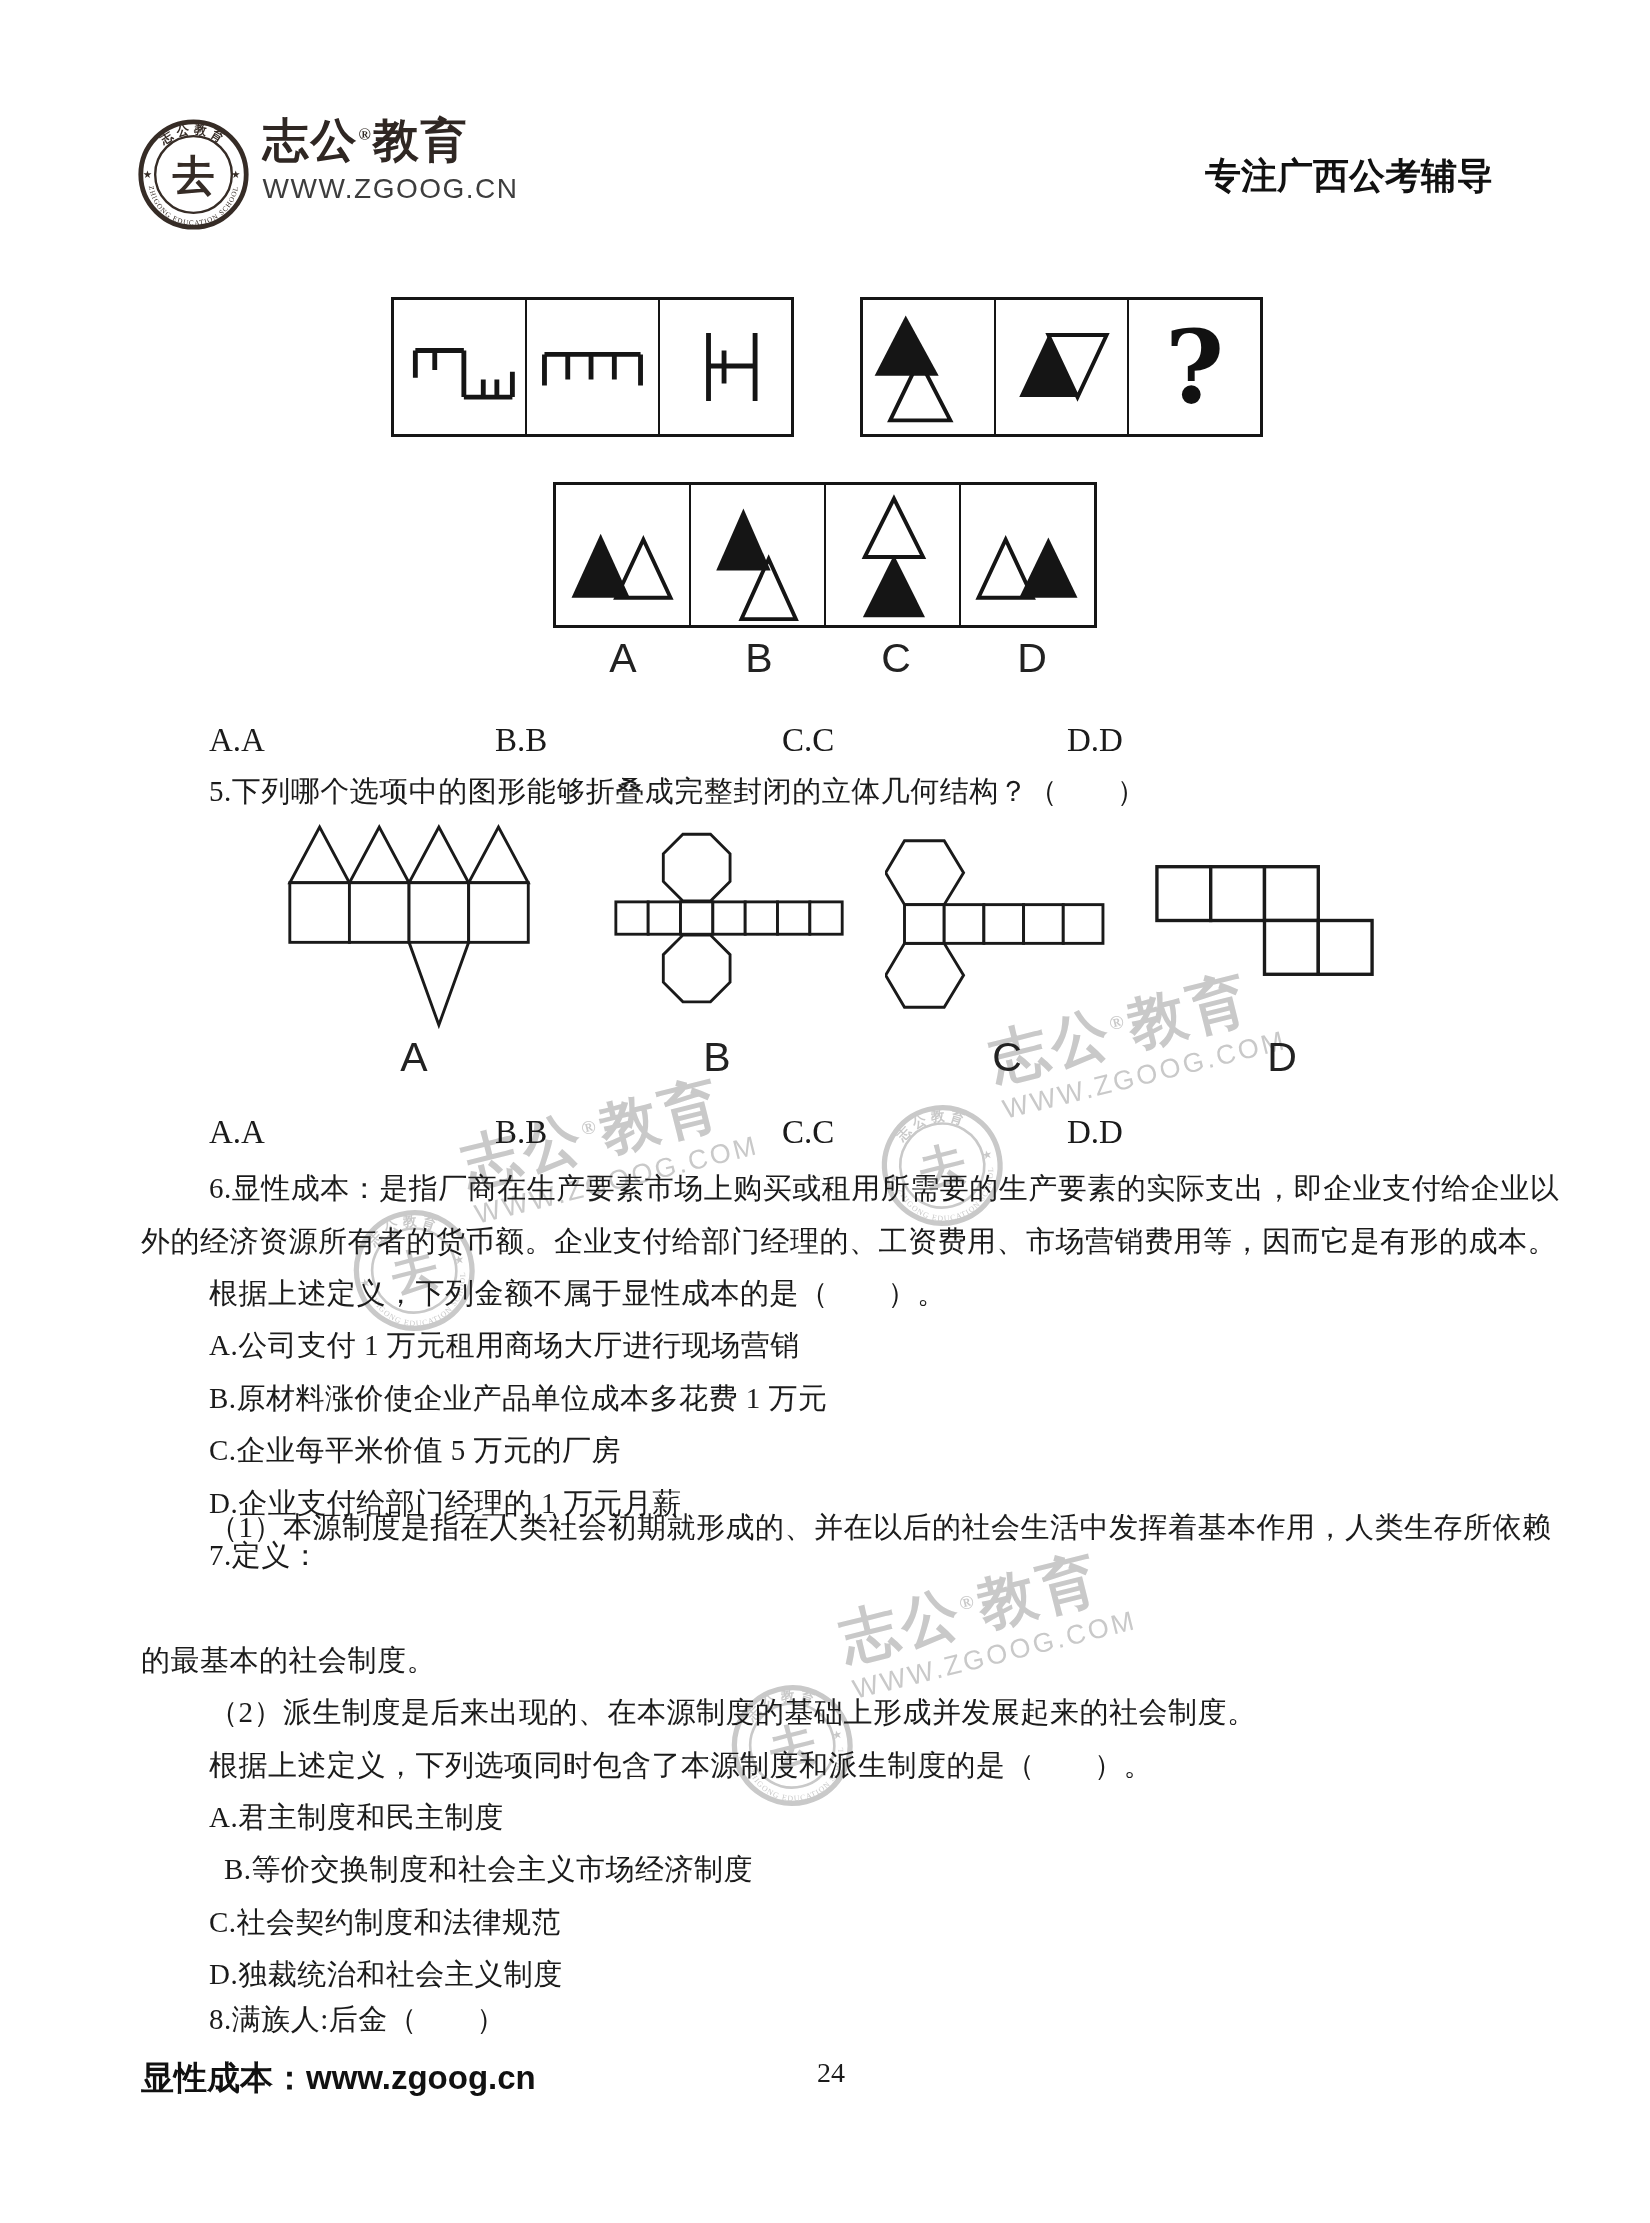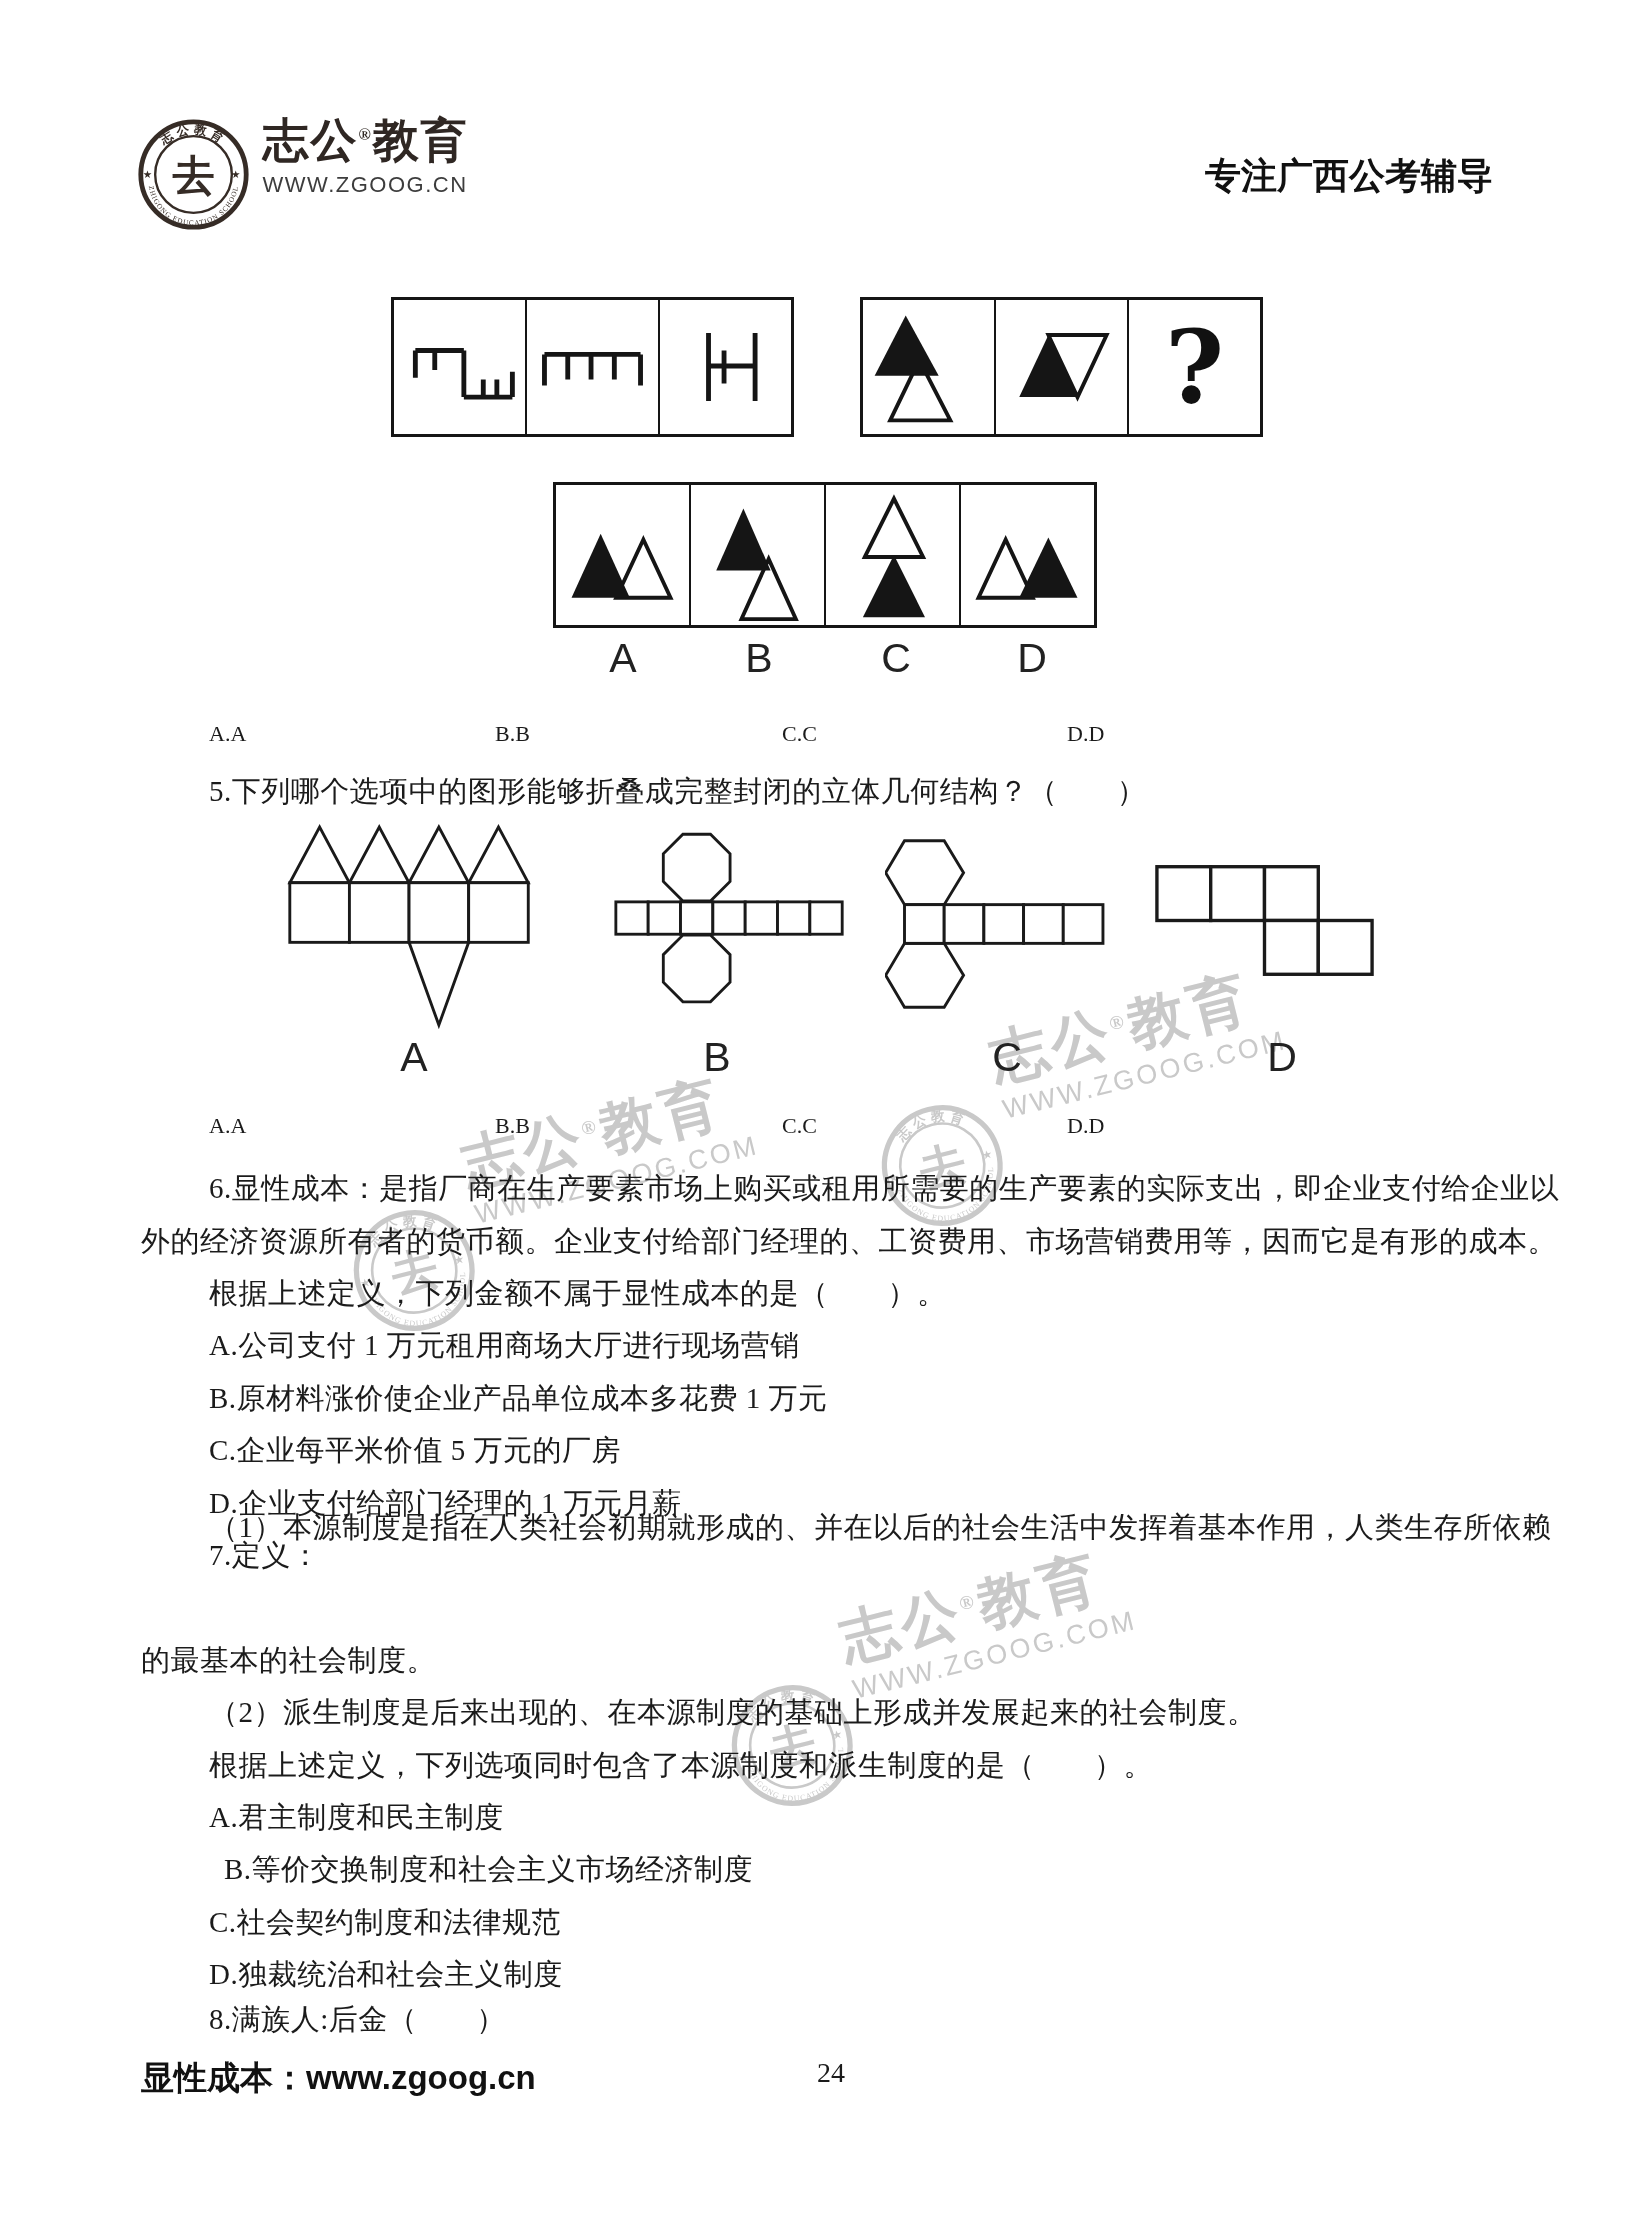--- a/index.html
+++ b/index.html
@@ -4,27 +4,27 @@
 <style>
   html,body{margin:0;padding:0;background:#ffffff;}
   .page{position:relative;width:1651px;height:2223px;background:#ffffff;overflow:hidden;
         font-family:"Liberation Serif","DejaVu Serif",serif;color:#1b1b1b;}
   .abs{position:absolute;white-space:nowrap;line-height:1.25;}
 
   
   .logo-wrap{display:flex;align-items:flex-start;gap:11.6px;color:#362c26;}
   .brand-line{font-size:46px;font-weight:700;letter-spacing:1.9px;line-height:1.05;color:#2f2723;}
   .brand-reg{font-size:16.5px;vertical-align:super;font-weight:700;}
-  .brand-url{font-size:22px;letter-spacing:1.5px;color:#3d3d3d;margin-top:5.8px;
+  .brand-url{font-size:28px;letter-spacing:1.5px;color:#3d3d3d;margin-top:5.8px;
              font-family:"Liberation Sans",sans-serif;font-weight:500;}
   .tagline{font-size:36px;font-weight:700;font-family:"Liberation Sans",sans-serif;color:#111;}
 
   
   .qtext{font-size:29px;letter-spacing:0.5px;}
-  .ans{font-size:22px;}
+  .ans{font-size:33px;}
   .biglabel{font-size:41px;font-family:"Liberation Sans",sans-serif;color:#222;transform:translateX(-50%);}
 
   
   .figrow{position:absolute;display:flex;border:3.9px solid #151515;background:#fff;}
   .figcell{width:131px;height:134px;border-right:2.9px solid #151515;background:#fff;
            display:flex;align-items:center;justify-content:center;}
   .figcell:last-child{border-right:none;}
   .optrow .figcell{width:133px;height:140px;}
   .qmark{font-size:101px;font-weight:700;font-family:"DejaVu Serif",serif;line-height:1;color:#111;}
 

